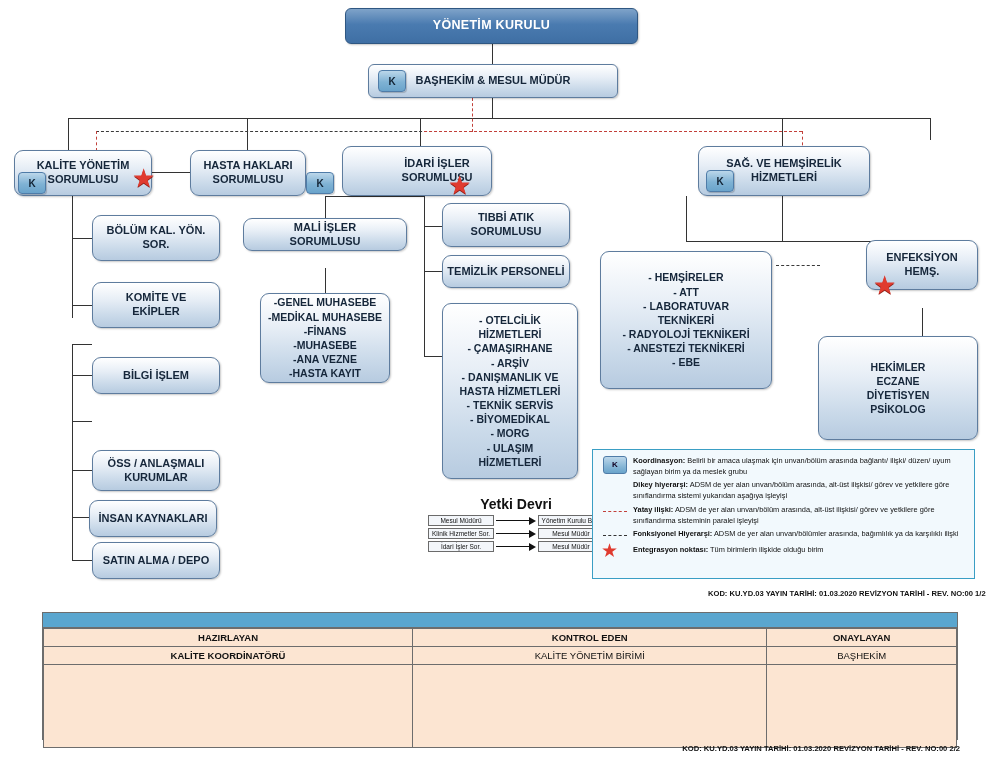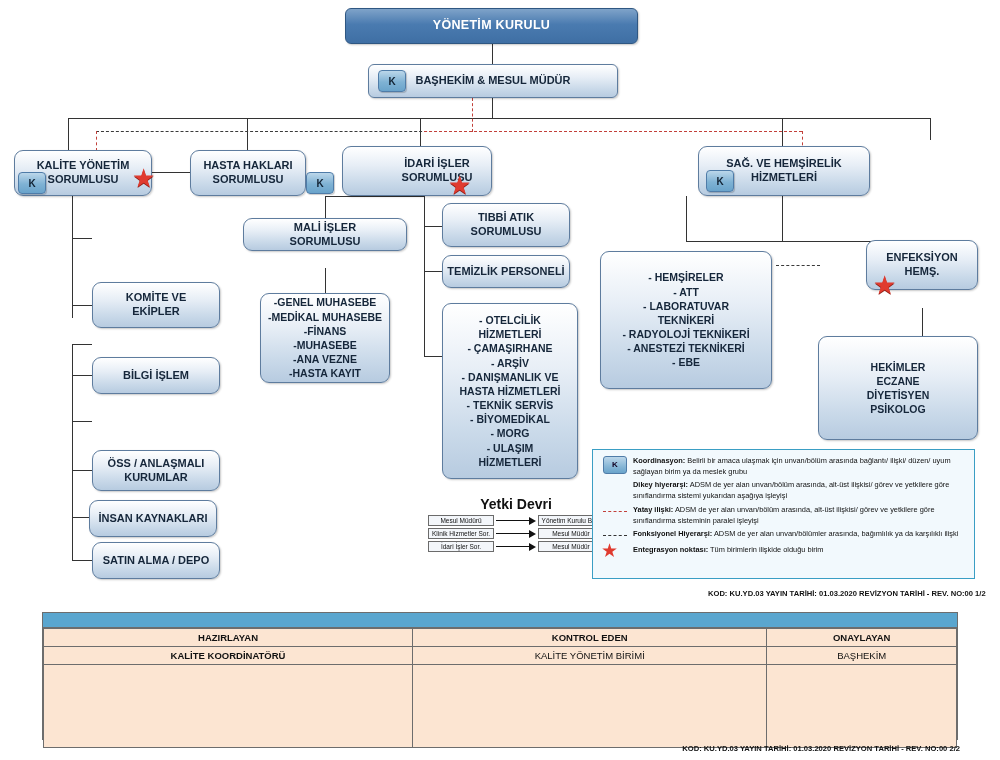--- a/index.html
+++ b/index.html
@@ -259,20 +259,24 @@
   <div class="star" style="left:448px;top:172px;">★</div>
 
   <div class="box" style="left:698px;top:146px;width:172px;height:50px;">
     <span class="lines">SAĞ. VE HEMŞİRELİK
 HİZMETLERİ</span>
   </div>
   <div class="kbadge" style="left:706px;top:170px;">
     <span>K</span>
   </div>
 
+  <div class="box" style="left:92px;top:215px;width:128px;height:46px;">
+    <span class="lines">BÖLÜM KAL. YÖN.
+SOR.</span>
+  </div>
   <div class="box" style="left:92px;top:282px;width:128px;height:46px;">
     <span class="lines">KOMİTE VE
 EKİPLER</span>
   </div>
 
   <div class="box" style="left:92px;top:357px;width:128px;height:37px;">
     <span class="lines">BİLGİ İŞLEM</span>
   </div>
   <div class="box" style="left:92px;top:450px;width:128px;height:41px;">
     <span class="lines">ÖSS / ANLAŞMALI

